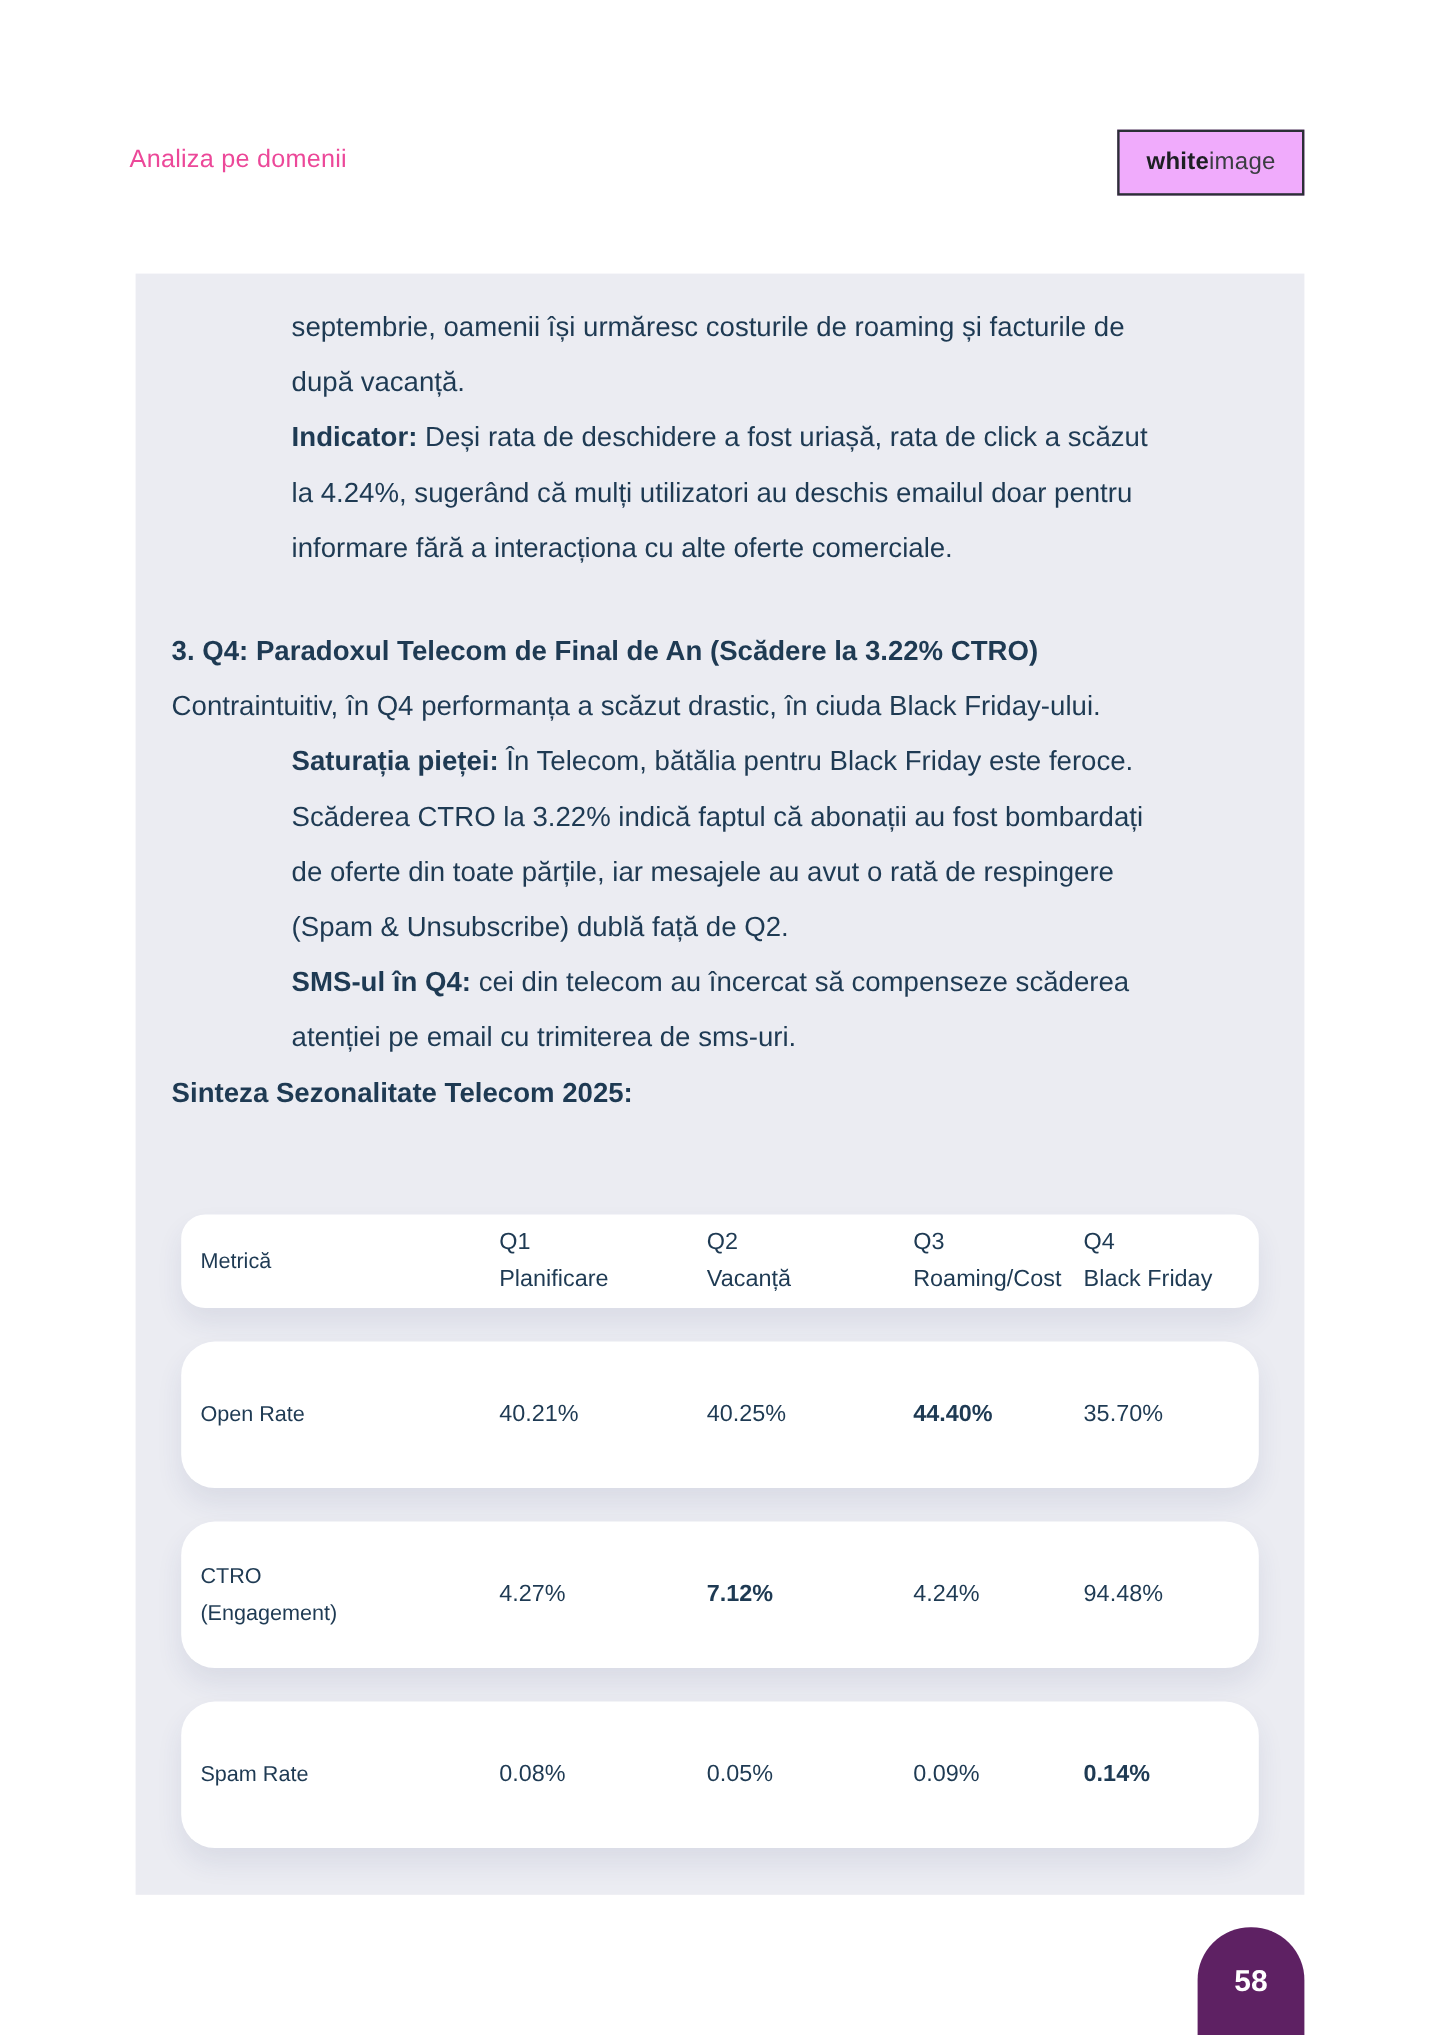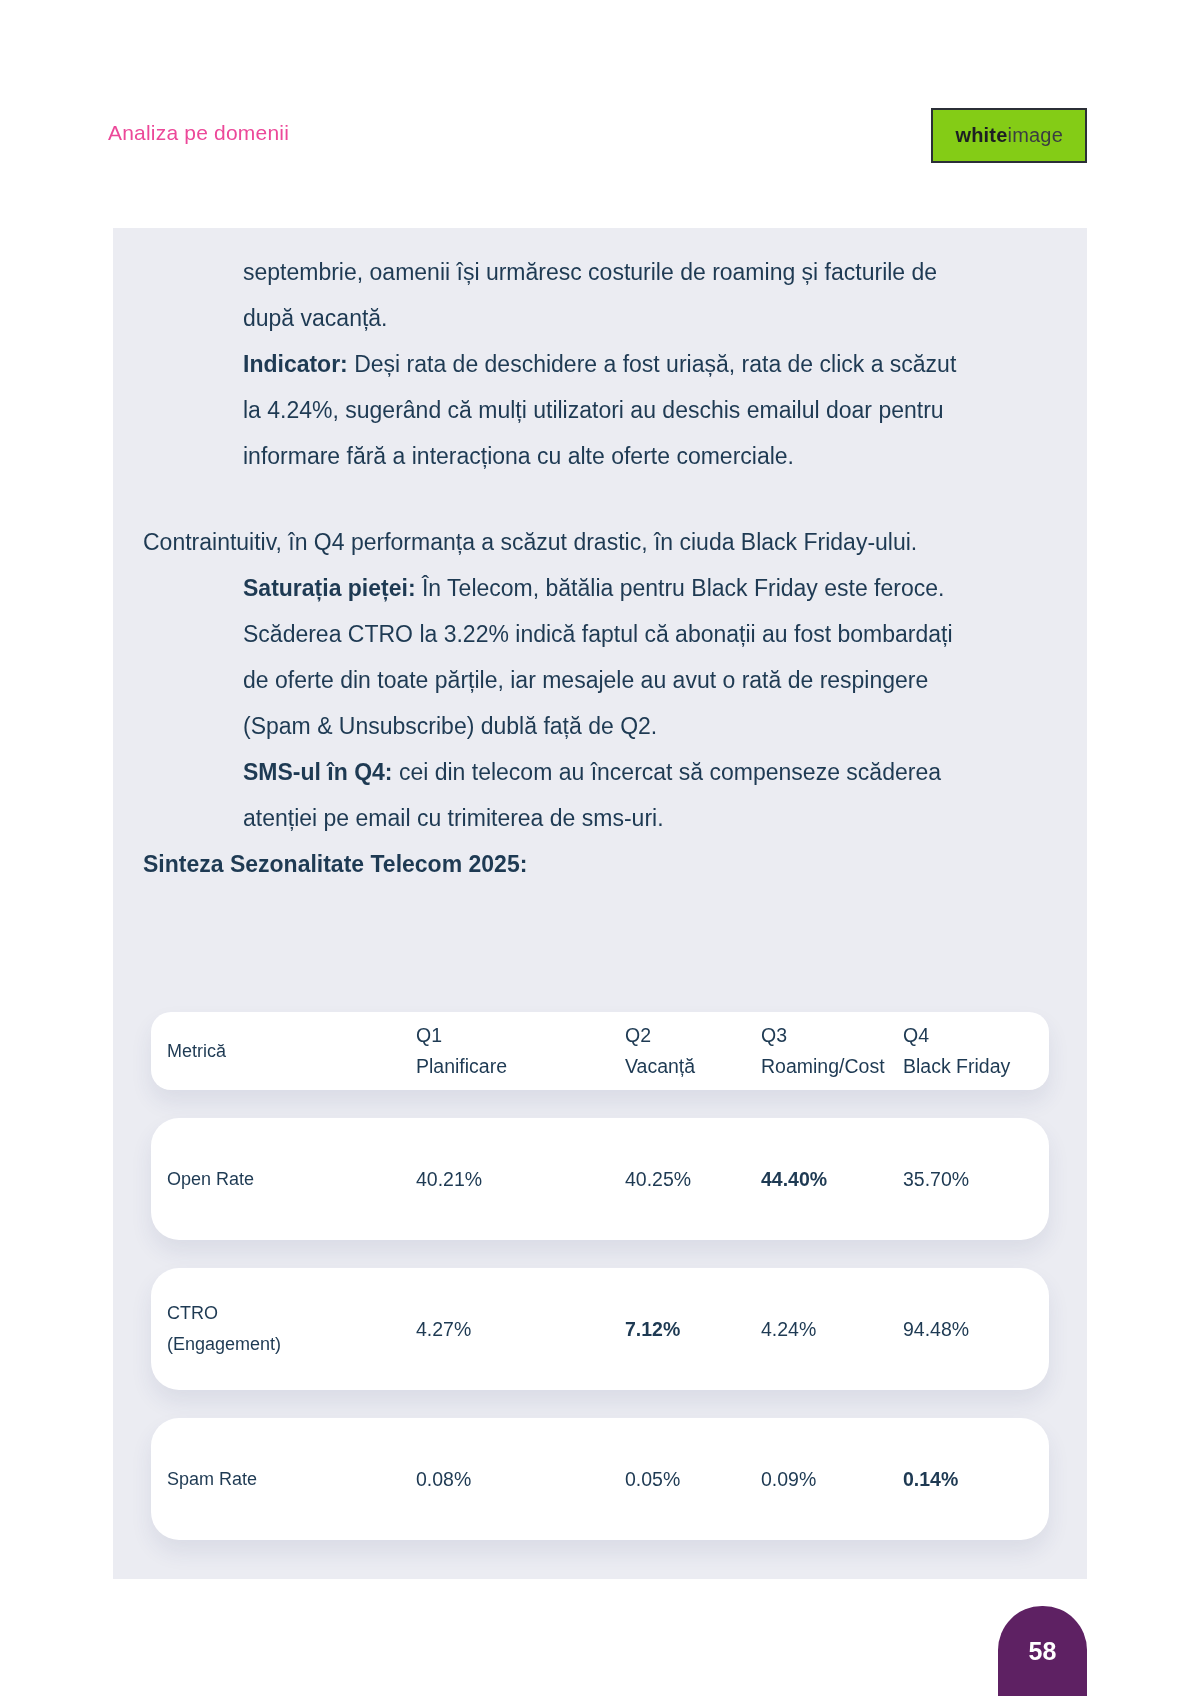--- a/index.html
+++ b/index.html
@@ -7,21 +7,21 @@
     width:1200px;height:1696px;position:relative;background:#ffffff;
     font-family:"Liberation Sans",sans-serif;color:#1e3a53;overflow:hidden;
   }
   
   .page-header-title{
     position:absolute;left:108px;top:121px;
     font-size:21px;color:#ec4899;letter-spacing:0.2px;
   }
   .logo-box{
     position:absolute;right:113px;top:108px;
-    border:2px solid #2b2f36;background:#84cc16;
+    border:2px solid #2b2f36;background:#f0abfc;
     padding:14px 22px;font-size:20px;color:#26292e;letter-spacing:0.2px;
   }
   .logo-bold{font-weight:700;color:#1d1f23;}
   .logo-light{font-weight:400;color:#3a3d42;}
   
   .content-card{
     position:absolute;left:113px;top:228px;width:974px;height:1351px;
     background:#ebecf2;
   }
   .text-flow{position:absolute;left:30px;top:21px;width:915px;}
@@ -37,21 +37,21 @@
   .thead{top:784px;height:78px;border-radius:20px;}
   .trow{height:122px;border-radius:28px;}
   .cell-label{
     position:absolute;left:16px;top:50%;transform:translateY(-50%);
     font-size:18px;line-height:31px;white-space:nowrap;
   }
   .hcell,.cell-val{
     position:absolute;top:50%;transform:translateY(-50%);
     font-size:19.5px;line-height:31px;white-space:nowrap;
   }
-  .c1{left:265px;} .c2{left:438px;margin-left:36px;} .c3{left:610px;} .c4{left:752px;}
+  .c1{left:265px;} .c2{left:438px;} .c3{left:610px;} .c4{left:752px;}
   .val-bold{font-weight:700;}
   
   .page-badge{
     position:absolute;left:998px;bottom:0;width:89px;height:90px;
     background:#5e2163;border-radius:44px 44px 0 0;
     color:#ffffff;font-weight:700;font-size:25px;
     display:flex;align-items:center;justify-content:center;
   }
 </style>
 </head>
@@ -66,20 +66,21 @@
   </div>
 
   <div class="content-card">
     <div class="text-flow" id="text-lines">
         <div class="text-line indent"><span>septembrie, oamenii își urmăresc costurile de roaming și facturile de</span></div>
         <div class="text-line indent"><span>după vacanță.</span></div>
         <div class="text-line indent"><span class="b">Indicator:</span><span> Deși rata de deschidere a fost uriașă, rata de click a scăzut</span></div>
         <div class="text-line indent"><span>la 4.24%, sugerând că mulți utilizatori au deschis emailul doar pentru</span></div>
         <div class="text-line indent"><span>informare fără a interacționa cu alte oferte comerciale.</span></div>
         <div class="spacer"></div>
+        <div class="text-line"><span class="b">3. Q4: Paradoxul Telecom de Final de An (Scădere la 3.22% CTRO)</span><span></span></div>
         <div class="text-line"><span>Contraintuitiv, în Q4 performanța a scăzut drastic, în ciuda Black Friday-ului.</span></div>
         <div class="text-line indent"><span class="b">Saturația pieței:</span><span> În Telecom, bătălia pentru Black Friday este feroce.</span></div>
         <div class="text-line indent"><span>Scăderea CTRO la 3.22% indică faptul că abonații au fost bombardați</span></div>
         <div class="text-line indent"><span>de oferte din toate părțile, iar mesajele au avut o rată de respingere</span></div>
         <div class="text-line indent"><span>(Spam &amp; Unsubscribe) dublă față de Q2.</span></div>
         <div class="text-line indent"><span class="b">SMS-ul în Q4:</span><span> cei din telecom au încercat să compenseze scăderea</span></div>
         <div class="text-line indent"><span>atenției pe email cu trimiterea de sms-uri.</span></div>
         <div class="text-line"><span class="b">Sinteza Sezonalitate Telecom 2025:</span><span></span></div>
       </div>
     <div class="table-card thead" id="table-header">

